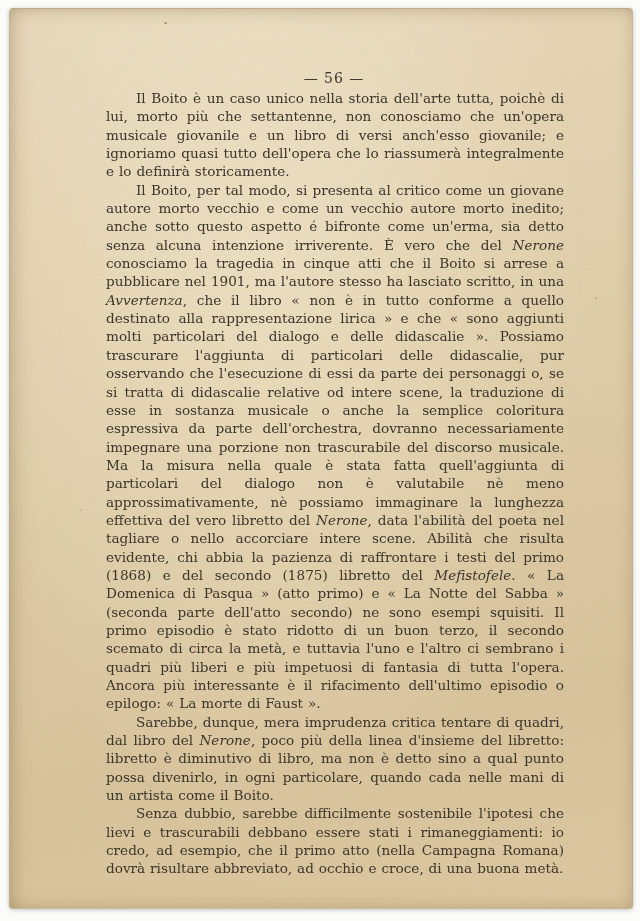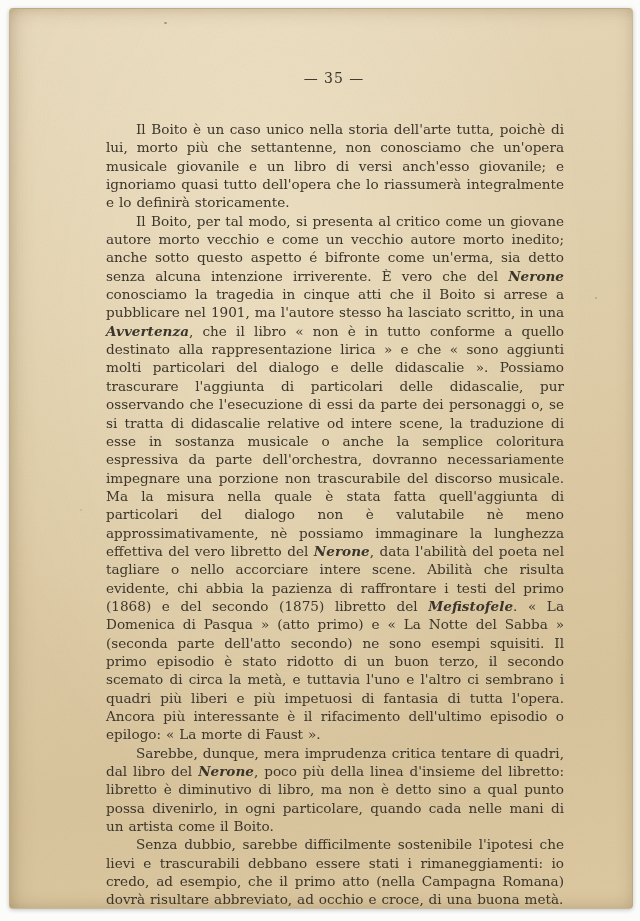--- a/index.html
+++ b/index.html
@@ -50,35 +50,34 @@
     position: absolute;
     left: 96px; top: 61px;
     width: 456px;
     text-align: center;
     font-size: 14px;
     letter-spacing: 1px;
     color: var(--ink);
   }
   .text-block {
     position: absolute;
-    left: 96px; top: 111px;
+    left: 96px; top: 80px;
     width: 458px;
     color: var(--ink);
     font-size: 13.6px;
     line-height: 18.35px;
     text-align: justify;
     word-spacing: 0.6px;
   }
   .text-block p {
     margin: 0;
     text-indent: 30px;
   }
   .text-block i {
     font-style: italic;
-    font-weight: bold;
   }
   .speck {
     position: absolute;
     border-radius: 50%;
     background: rgba(95, 75, 45, 0.5);
     pointer-events: none;
   }
   .speck.s1 { left: 154px; top: 13px; width: 3px; height: 2px; }
   .speck.s2 { left: 585px; top: 288px; width: 2px; height: 2px; opacity: .6; }
   .speck.s3 { left: 478px; top: 838px; width: 2px; height: 2px; opacity: .45; }
@@ -99,21 +98,21 @@
                   0 0 0 0.07 0"></feColorMatrix>
       </filter>
       <rect width="100%" height="100%" filter="url(#paperNoise)"></rect>
     </svg>
 
     <span class="speck s1"></span>
     <span class="speck s2"></span>
     <span class="speck s3"></span>
     <span class="speck s4"></span>
 
-    <div class="page-number">— 35 —</div>
+    <div class="page-number">— 56 —</div>
 
     <div class="text-block">
       <div>
           <p><span>Il Boito è un caso unico nella storia dell'arte tutta, poichè di lui, morto più che settantenne, non conosciamo che un'opera musicale giovanile e un libro di versi anch'esso giovanile; e ignoriamo quasi tutto dell'opera che lo riassumerà integralmente e lo definirà storicamente.</span></p>
           <p><span>Il Boito, per tal modo, si presenta al critico come un giovane autore morto vecchio e come un vecchio autore morto inedito; anche sotto questo aspetto é bifronte come un'erma, sia detto senza alcuna intenzione irriverente. È vero che del </span><i>Nerone</i><span> conosciamo la tragedia in cinque atti che il Boito si arrese a pubblicare nel 1901, ma l'autore stesso ha lasciato scritto, in una </span><i>Avvertenza</i><span>, che il libro « non è in tutto conforme a quello destinato alla rappresentazione lirica » e che « sono aggiunti molti particolari del dialogo e delle didascalie ». Possiamo trascurare l'aggiunta di particolari delle didascalie, pur osservando che l'esecuzione di essi da parte dei personaggi o, se si tratta di didascalie relative od intere scene, la traduzione di esse in sostanza musicale o anche la semplice coloritura espressiva da parte dell'orchestra, dovranno necessariamente impegnare una porzione non trascurabile del discorso musicale. Ma la misura nella quale è stata fatta quell'aggiunta di particolari del dialogo non è valutabile nè meno approssimativamente, nè possiamo immaginare la lunghezza effettiva del vero libretto del </span><i>Nerone</i><span>, data l'abilità del poeta nel tagliare o nello accorciare intere scene. Abilità che risulta evidente, chi abbia la pazienza di raffrontare i testi del primo (1868) e del secondo (1875) libretto del </span><i>Mefistofele</i><span>. « La Domenica di Pasqua » (atto primo) e « La Notte del Sabba » (seconda parte dell'atto secondo) ne sono esempi squisiti. Il primo episodio è stato ridotto di un buon terzo, il secondo scemato di circa la metà, e tuttavia l'uno e l'altro ci sembrano i quadri più liberi e più impetuosi di fantasia di tutta l'opera. Ancora più interessante è il rifacimento dell'ultimo episodio o epilogo: « La morte di Faust ».</span></p>
           <p><span>Sarebbe, dunque, mera imprudenza critica tentare di quadri, dal libro del </span><i>Nerone</i><span>, poco più della linea d'insieme del libretto: libretto è diminutivo di libro, ma non è detto sino a qual punto possa divenirlo, in ogni particolare, quando cada nelle mani di un artista come il Boito.</span></p>
           <p><span>Senza dubbio, sarebbe difficilmente sostenibile l'ipotesi che lievi e trascurabili debbano essere stati i rimaneggiamenti: io credo, ad esempio, che il primo atto (nella Campagna Romana) dovrà risultare abbreviato, ad occhio e croce, di una buona metà.</span></p>
         </div>
     </div>
 

